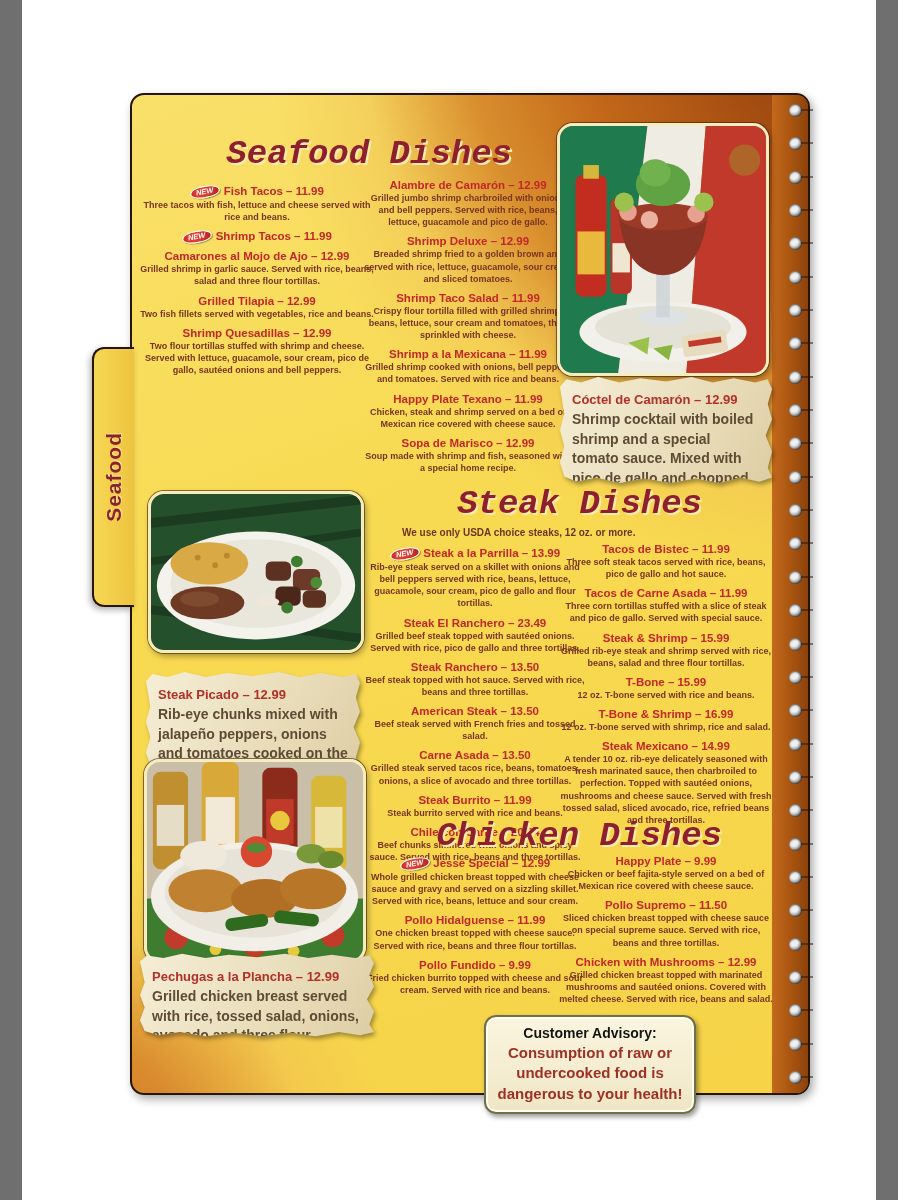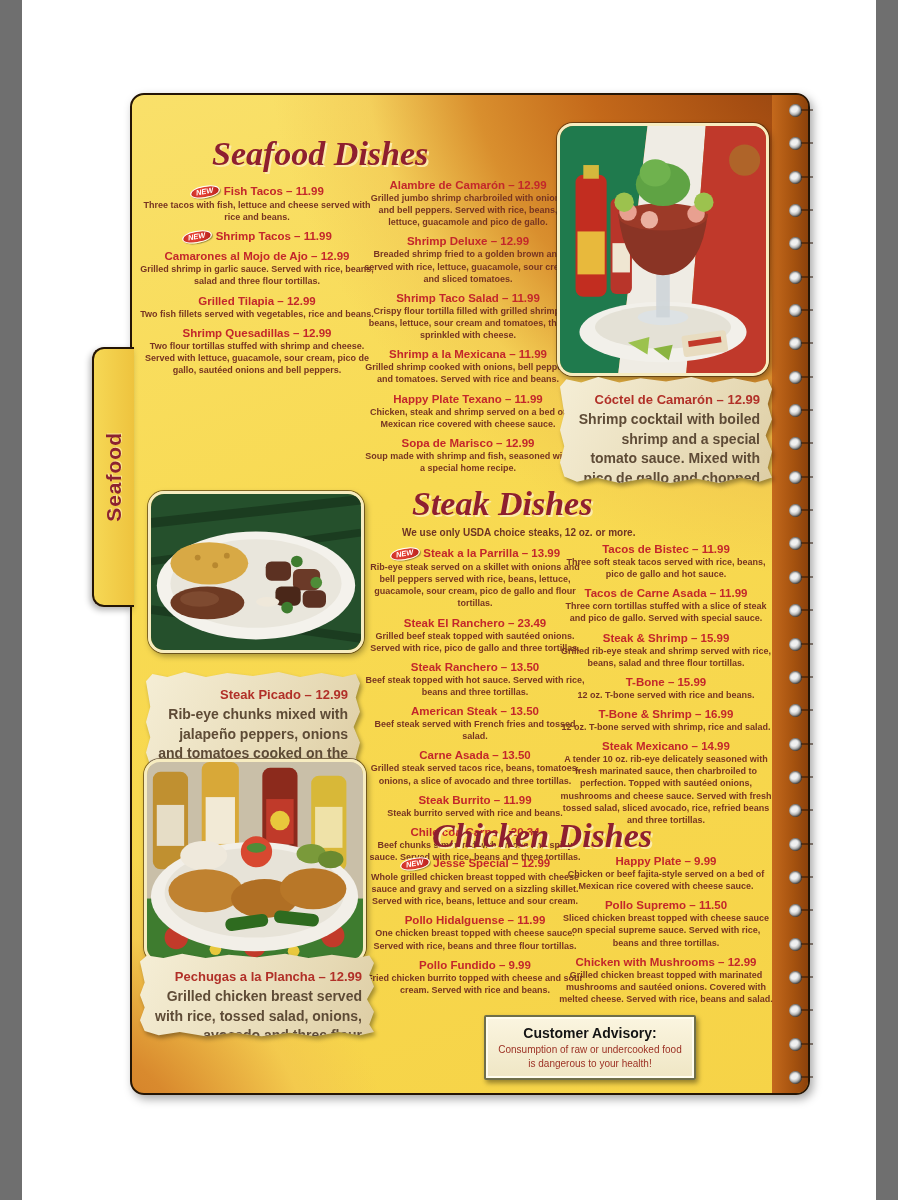--- a/index.html
+++ b/index.html
@@ -28,49 +28,49 @@
   .hole::after{content:'';position:absolute;left:12px;top:5px;width:12px;height:2px;background:rgba(40,20,5,.5)}
 
   .tab{position:absolute;left:-40px;top:252px;width:42px;height:260px;
     background:linear-gradient(90deg,#f6d855,#eec33e);
     border:2px solid #241505;border-right:none;border-radius:12px 0 0 12px;
     box-shadow:-2px 3px 6px rgba(0,0,0,.3);
     display:flex;align-items:center;justify-content:center}
   .tab-label{writing-mode:vertical-rl;transform:rotate(180deg);font-weight:bold;font-size:21px;
     color:#8c2230;letter-spacing:1px;text-shadow:1px 1px 0 rgba(255,240,180,.7)}
 
-  .section-title{position:absolute;text-align:left;font-family:Liberation Serif, serif;
+  .section-title{position:absolute;text-align:right;font-family:Liberation Mono, monospace;
     font-style:italic;font-weight:bold;color:#8e1f2f;text-shadow:2px 2px 0 #fcecab;font-size:34px;white-space:nowrap}
   .subtitle{position:absolute;text-align:left;font-size:10px;font-weight:bold;color:#6f3424}
 
   .col{position:absolute;text-align:center}
   .item{margin-bottom:7px}
   .item-name{font-size:11.5px;font-weight:bold;color:#c3272b;margin-bottom:1px}
   .item-desc{font-size:9px;line-height:1.35;color:#773522;font-weight:bold}
   .new-badge{display:inline-block;background:radial-gradient(circle at 40% 35%,#ef4a3a,#b51f1c);
     color:#fff;border:1px solid #fff;border-radius:50% / 55%;padding:0 5px 1px 5px;
     font-size:7.5px;font-weight:bold;font-style:italic;transform:rotate(-10deg);
     margin-right:4px;box-shadow:1px 1px 1px rgba(0,0,0,.35);vertical-align:1px}
 
   .photo{position:absolute;border:3px solid #f7ecc0;border-radius:16px;overflow:hidden;
     box-shadow:0 0 0 1px rgba(60,35,8,.6),2px 3px 6px rgba(0,0,0,.35)}
   .photo svg{display:block;width:100%;height:100%}
 
   .parchment{position:absolute;filter:drop-shadow(2px 3px 2px rgba(0,0,0,.35))}
   .parchment-in{width:100%;height:100%;background:linear-gradient(120deg,#f5eed6,#e6d9b4 70%,#ddcda4);
     clip-path:polygon(0% 10%,3% 3%,10% 6%,18% 1%,28% 6%,38% 2%,50% 5%,62% 1%,72% 6%,82% 2%,92% 6%,98% 3%,100% 12%,98% 26%,100% 40%,97% 55%,100% 70%,98% 85%,100% 94%,94% 98%,85% 94%,75% 99%,64% 95%,52% 99%,40% 95%,28% 99%,17% 94%,8% 98%,2% 93%,0% 80%,2% 65%,0% 50%,2% 35%);
-    text-align:right;padding:16px 12px 10px 12px}
+    text-align:left;padding:16px 12px 10px 12px}
   .parch-title{font-size:13px;font-weight:bold;color:#b13028;margin-bottom:3px}
   .parch-desc{font-size:14px;line-height:1.4;color:#5e4b36;font-weight:bold}
 
   .advisory{position:absolute;background:linear-gradient(180deg,#fbf5e0,#efe6c4);
-    border:2px solid #6f6f4a;border-radius:2px;text-align:center;padding:8px 8px;
+    border:2px solid #6f6f4a;border-radius:12px;text-align:center;padding:8px 8px;
     box-shadow:2px 3px 5px rgba(0,0,0,.4),inset 0 0 0 2px #fffdf0}
   .advisory-title{font-size:14px;font-weight:bold;color:#141414}
-  .advisory-text{font-size:10px;font-weight:normal;color:#9c3124;line-height:1.35;margin-top:2px}
+  .advisory-text{font-size:15px;font-weight:bold;color:#9c3124;line-height:1.35;margin-top:2px}
 
   
   #title-seafood{left:80px;top:40px;width:300px}
   #col-sea-1{left:8px;top:90px;width:234px}
   #col-sea-2{left:230px;top:84px;width:212px}
   #photo-cocktail{left:425px;top:28px;width:212px;height:253px}
   #parch-coctel{left:428px;top:281px;width:212px;height:108px}
 
   #title-steak{left:280px;top:390px;width:290px}
   #sub-steak{left:270px;top:432px;width:310px}

